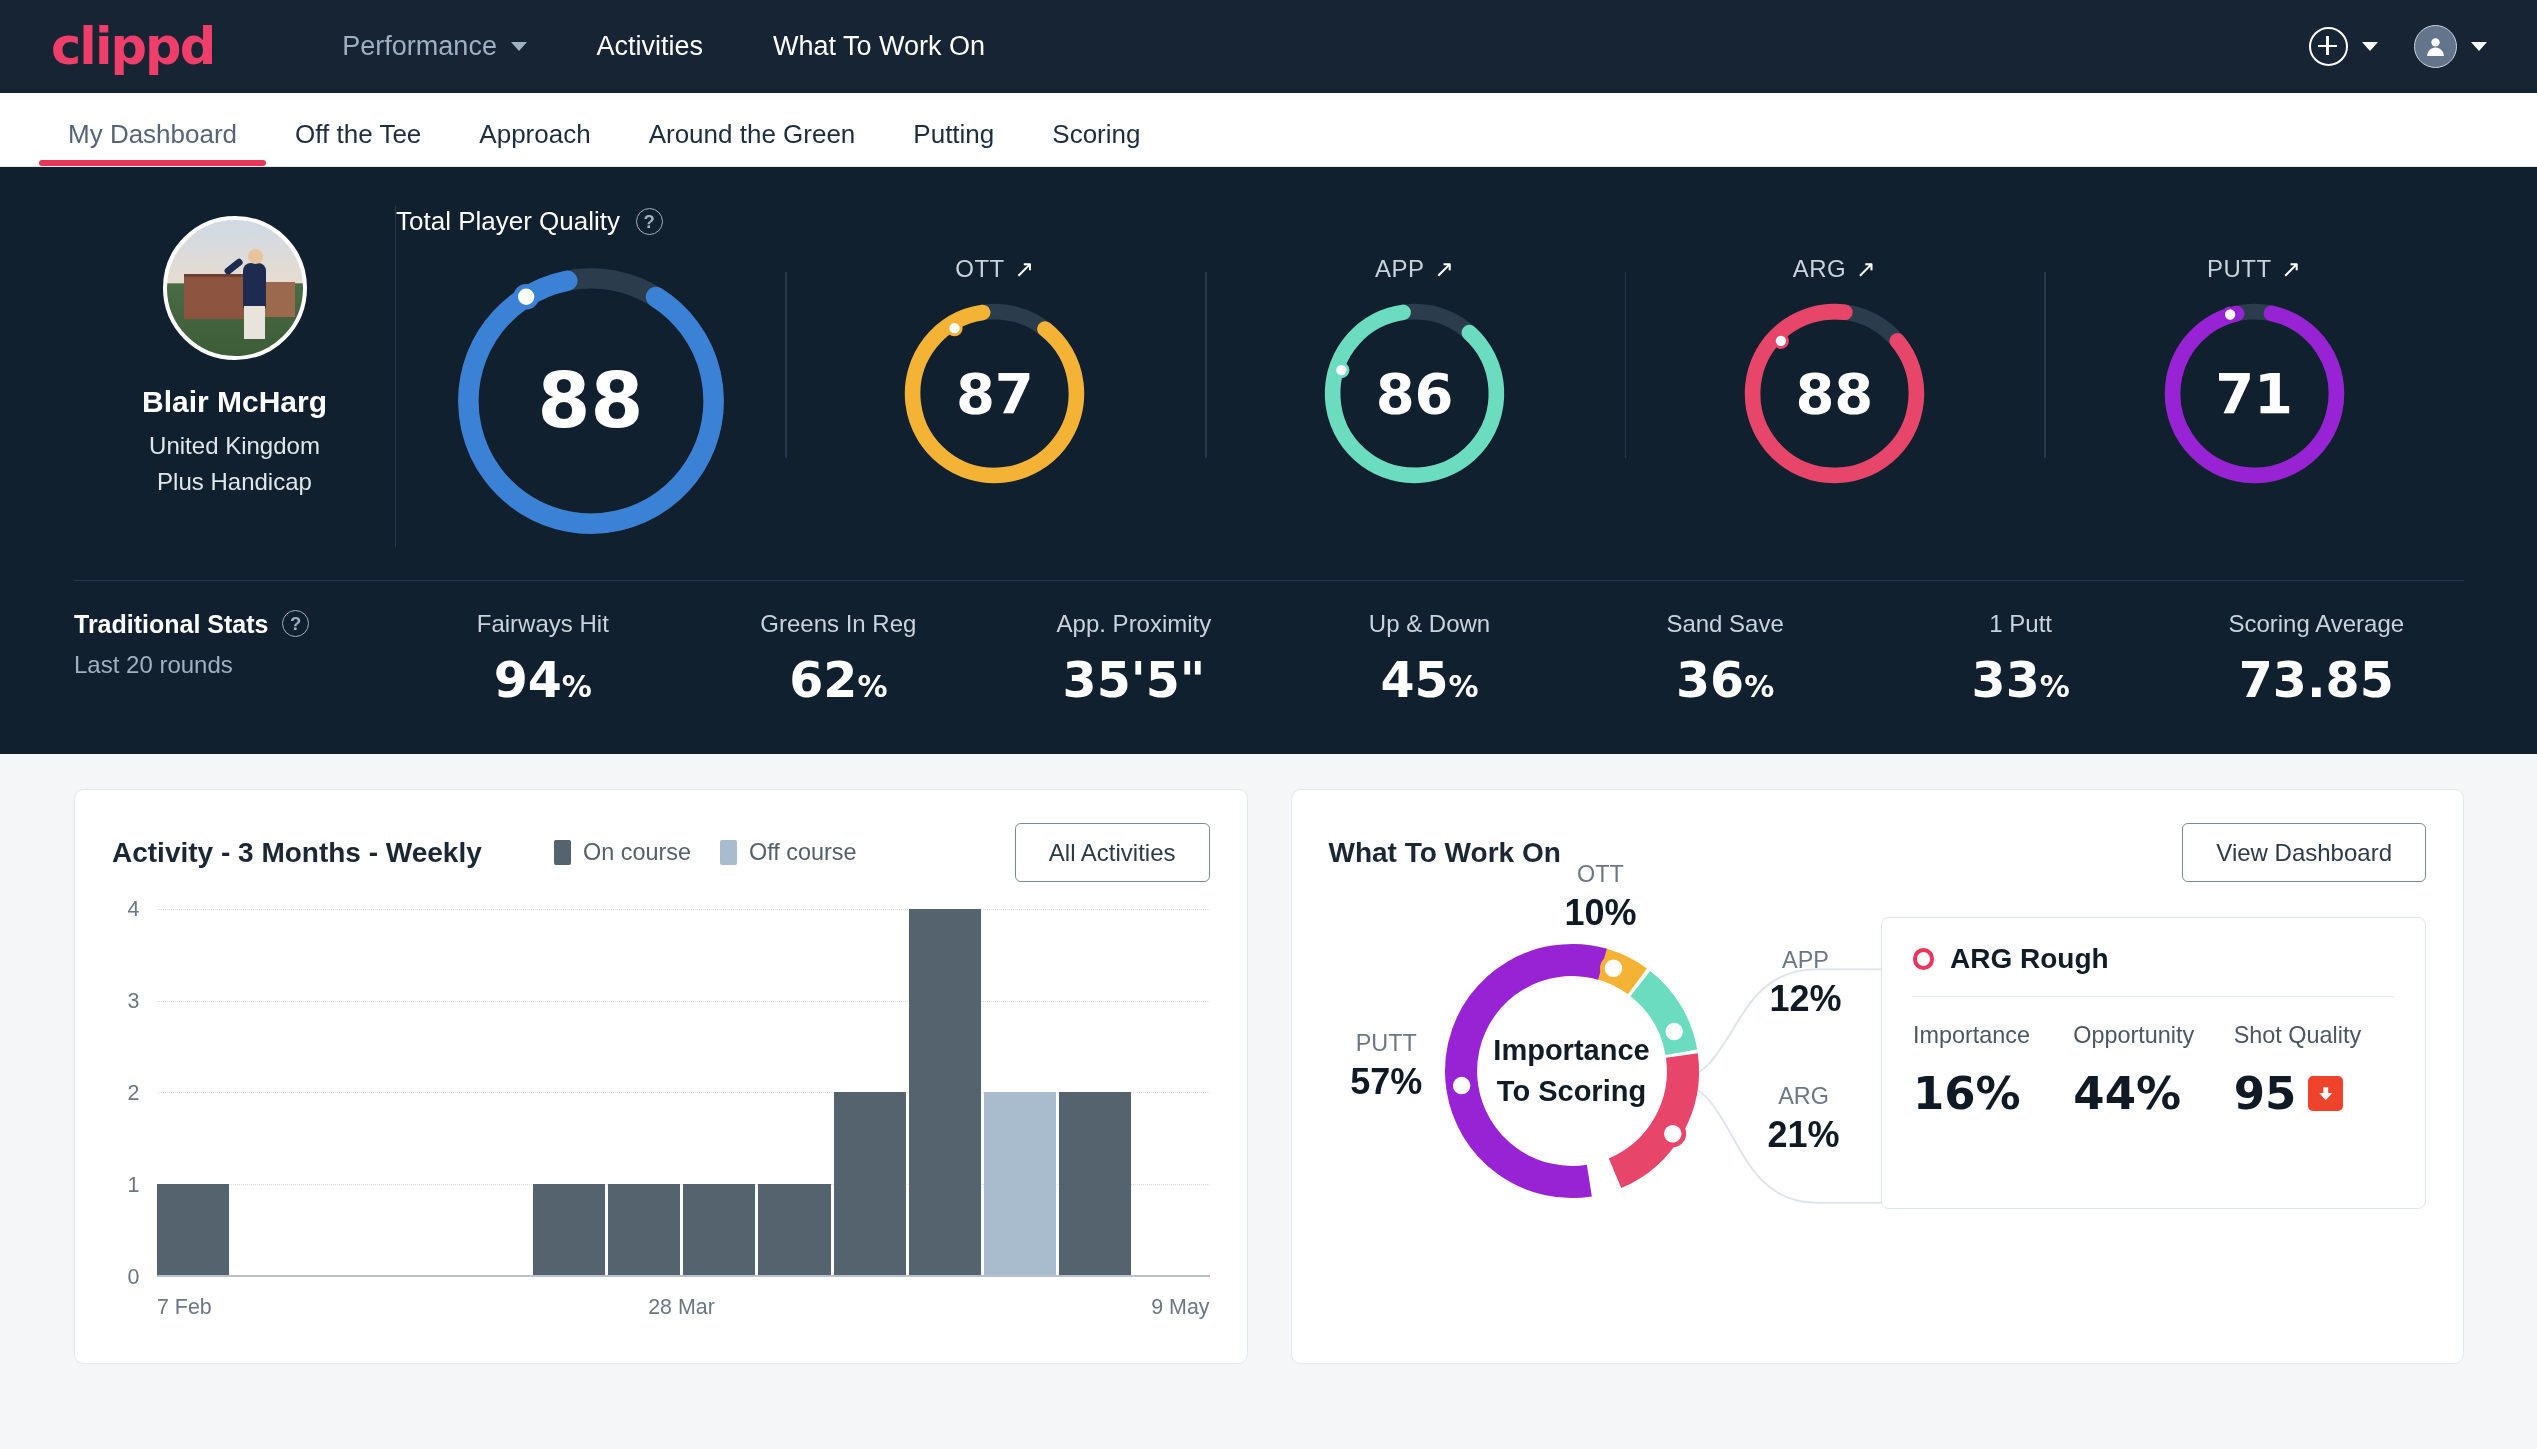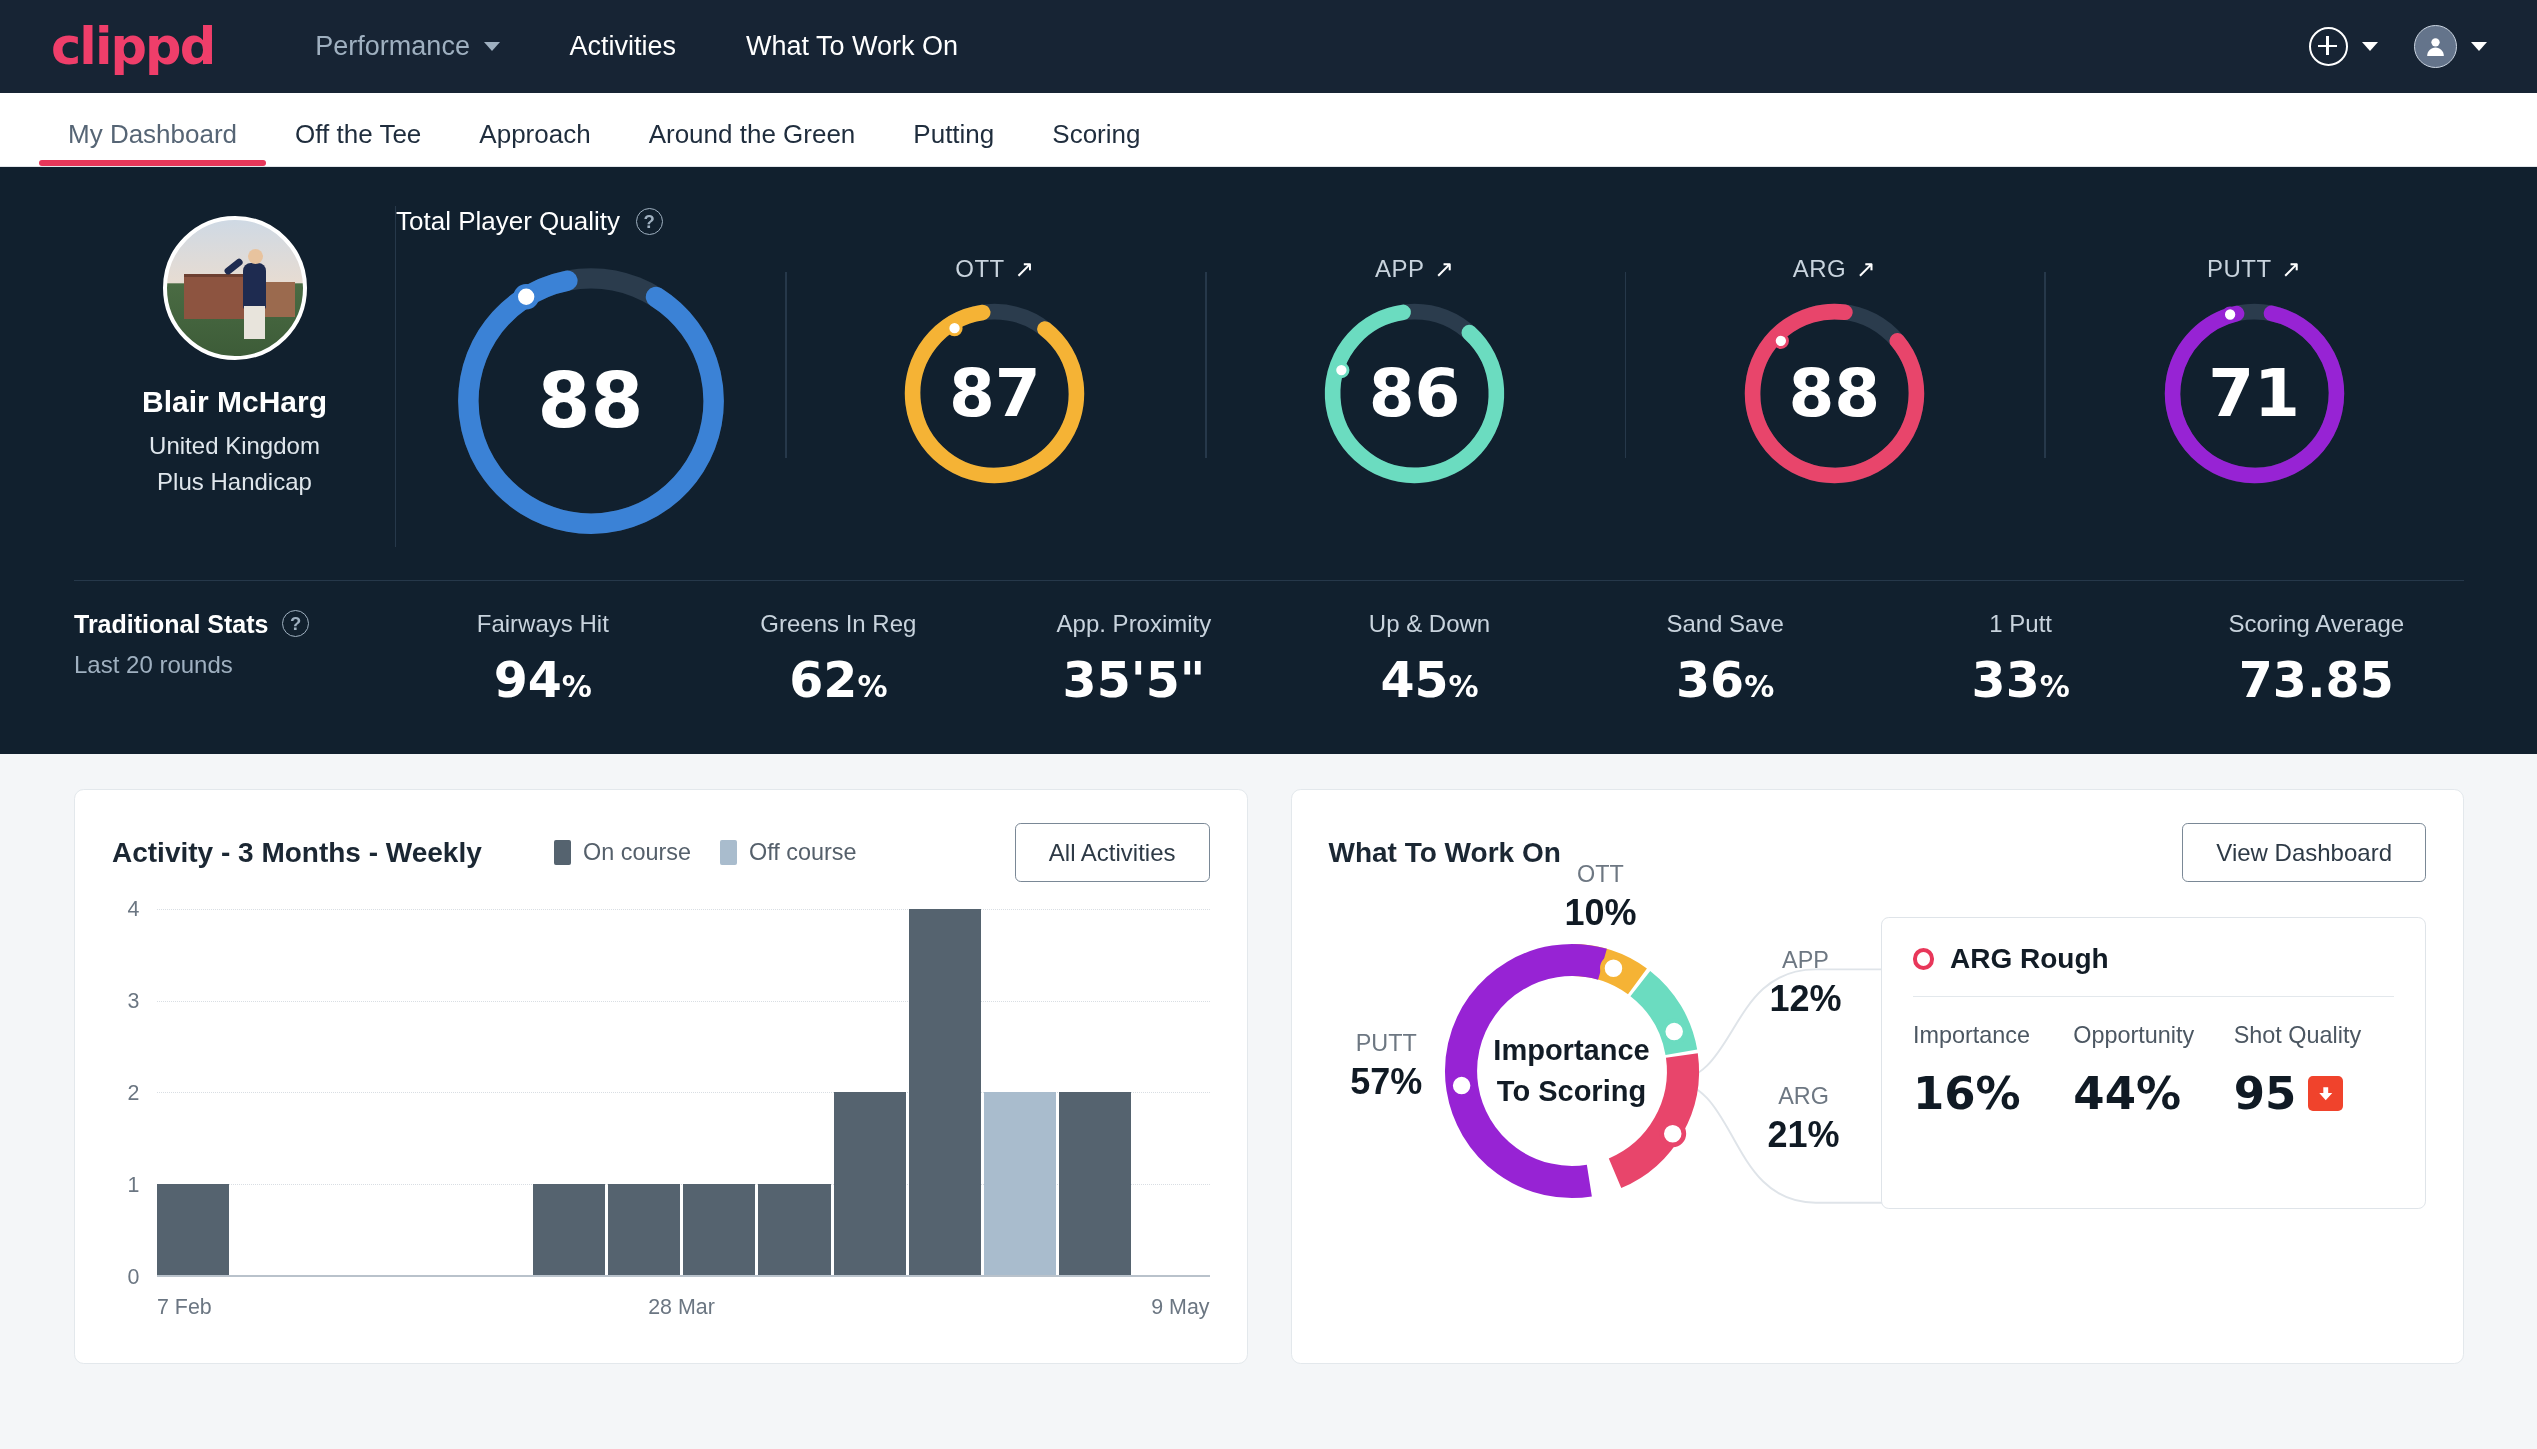--- a/index.html
+++ b/index.html
@@ -11,21 +11,21 @@
   }
 
   
   .topnav {
     height: 93px; background: #172434;
     display: flex; align-items: center;
     padding: 0 51px;
   }
   .logo {
     font-size: 51px; font-weight: 700; color: #ef3e6a;
-    letter-spacing: -1.9px; margin-right: 66px;
+    letter-spacing: -1.9px; margin-right: 93px;
     font-family: "DejaVu Sans", sans-serif;
   }
   .navlinks { display: flex; align-items: center; gap: 0; }
   .navlink {
     font-size: 27px; color: #ffffff; padding: 0 35px;
     display: flex; align-items: center; gap: 13.6px; cursor: pointer;
     white-space: nowrap;
   }
   .navlink.muted { color: #9fb0c0; }
   .chev { display: inline-block; width: 0; height: 0;
@@ -125,21 +125,21 @@
   }
   .ring-cell.main { flex: 0 0 389px; }
   .ring-label {
     font-size: 24px; color: #c8d3dd; margin-bottom: 13.6px;
     display: flex; align-items: center; gap: 9.7px; letter-spacing: 0.5px;
   }
   .arrow-up { font-size: 23.4px; color: #ffffff; }
   .ring-wrap { position: relative; }
   .ring-val {
     position: absolute; inset: 0; display: flex; align-items: center;
-    justify-content: center; font-size: 66px; font-weight: 700; color: #fff;
+    justify-content: center; font-size: 56px; font-weight: 700; color: #fff;
     font-family: "DejaVu Sans", sans-serif;
   }
   .ring-cell.main .ring-val { font-size: 76px; }
 
   
   .divider { height: 1.9px; background: #26384a; margin: 33px 0 29px 0; }
   .stats { display: flex; align-items: flex-start; }
   .stat-head { width: 321px; flex: 0 0 321px; padding-left: 0; }
   .stat-head-title {
     font-size: 25px; font-weight: 700; color: #fff;

